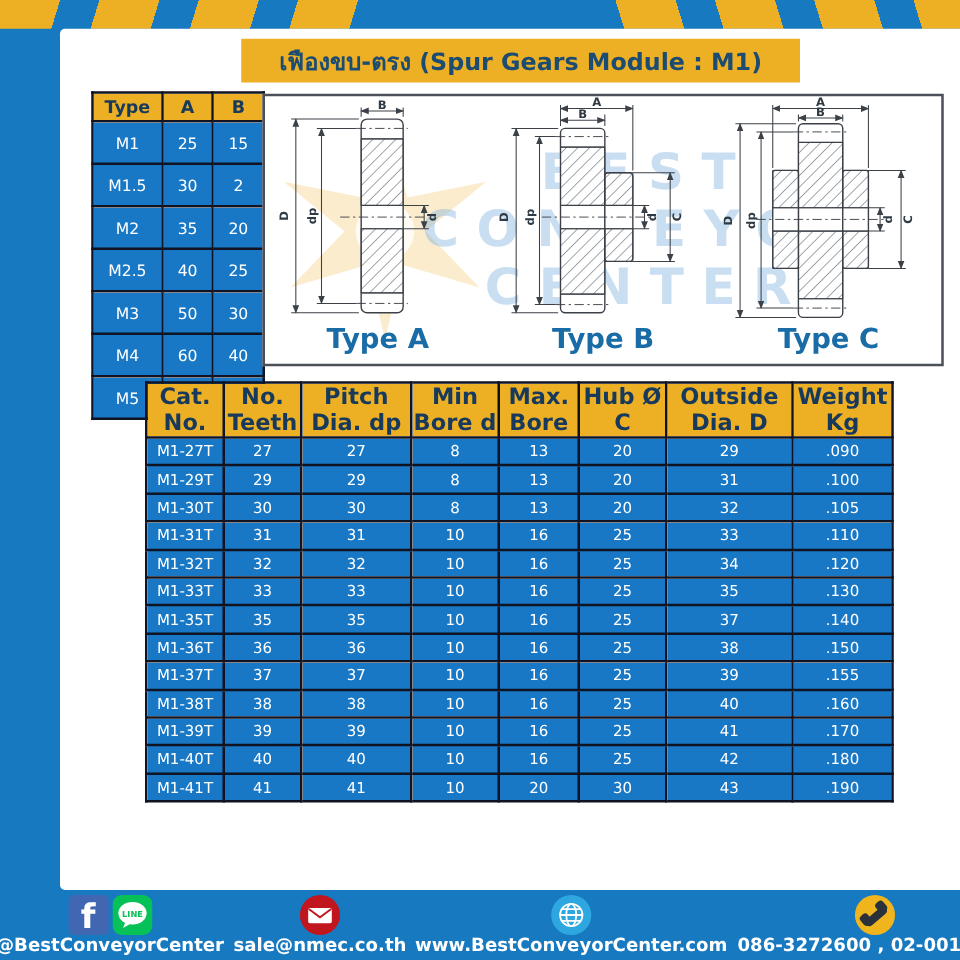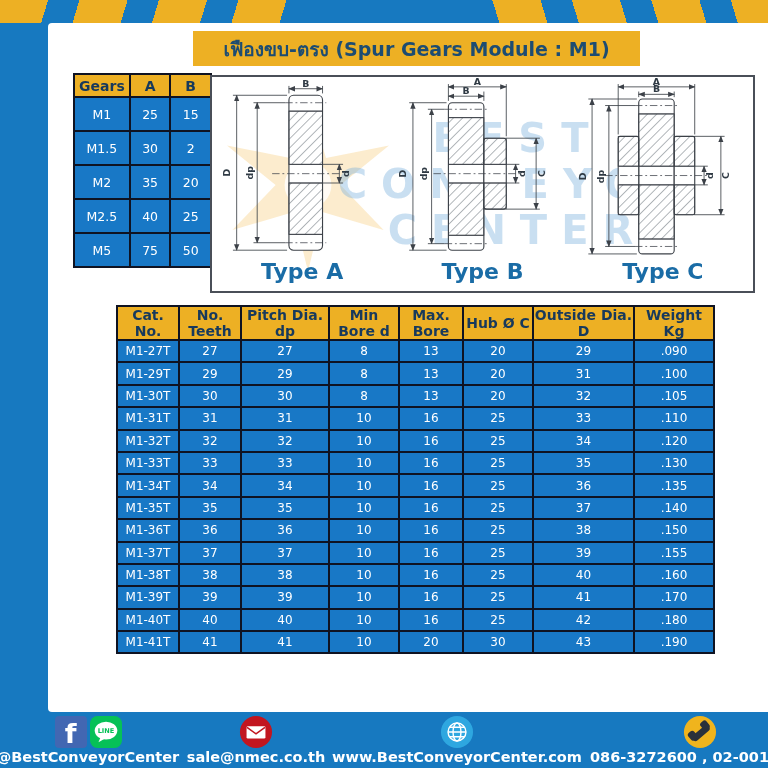--- a/index.html
+++ b/index.html
@@ -37,21 +37,21 @@
   .wm-line { font-size:40px; font-weight:bold; letter-spacing:14px; line-height:46px;
              color:rgba(120,175,220,0.40); white-space:nowrap; }
   .wm-star { position:absolute; left:6px; top:18px; opacity:0.45; z-index:0; }
   .draw-grid { position:relative; z-index:1; display:flex; height:100%; }
   .draw-cell { flex:1 1 0; display:flex; flex-direction:column; align-items:center; }
   .draw-cell svg.drawing { width:168px; height:184px; }
   .type-label { font-size:22px; font-weight:bold; color:#1a6ca6; margin-top:-2px; }
 
   
   .gear-table { position:absolute; left:68px; top:282px; width:597px; }
-  .gear-table th { height:23px; font-size:14px; }
+  .gear-table th { height:23px; font-size:18px; }
   .gear-table td { height:22.4px; font-size:12px; }
 
   
   .footer { position:absolute; left:0; bottom:0; width:768px; height:56px; z-index:3;
             display:flex; align-items:center; }
   .f-sec { display:flex; flex-direction:column; align-items:center; justify-content:flex-end;
            height:52px; }
   .f-sec .icons { display:flex; align-items:center; gap:3px; height:36px; }
   .f-text { color:#ffffff; font-weight:bold; font-size:14.5px; white-space:nowrap; line-height:17px; }
   .f-div { width:4px; height:40px; background:#edb024; border-radius:2px; margin:0 6px 4px 6px; }
@@ -77,21 +77,21 @@
   </div>
 
   <table class="pitch-table">
     <colgroup>
         <col style="width:55px">
         <col style="width:40px">
         <col style="width:40px">
       </colgroup>
     <thead>
       <tr>
-        <th>Gears</th>
+        <th>Type</th>
         <th>A</th>
         <th>B</th>
       </tr>
     </thead>
     <tbody>
         <tr>
           <td>M1</td>
           <td>25</td>
           <td>15</td>
         </tr>
@@ -102,20 +102,30 @@
         </tr>
         <tr>
           <td>M2</td>
           <td>35</td>
           <td>20</td>
         </tr>
         <tr>
           <td>M2.5</td>
           <td>40</td>
           <td>25</td>
+        </tr>
+        <tr>
+          <td>M3</td>
+          <td>50</td>
+          <td>30</td>
+        </tr>
+        <tr>
+          <td>M4</td>
+          <td>60</td>
+          <td>40</td>
         </tr>
         <tr>
           <td>M5</td>
           <td>75</td>
           <td>50</td>
         </tr>
       </tbody>
   </table>
 
   <div class="draw-box">
@@ -344,30 +354,20 @@
           <td>M1-33T</td>
           <td>33</td>
           <td>33</td>
           <td>10</td>
           <td>16</td>
           <td>25</td>
           <td>35</td>
           <td>.130</td>
         </tr>
         <tr>
-          <td>M1-34T</td>
-          <td>34</td>
-          <td>34</td>
-          <td>10</td>
-          <td>16</td>
-          <td>25</td>
-          <td>36</td>
-          <td>.135</td>
-        </tr>
-        <tr>
           <td>M1-35T</td>
           <td>35</td>
           <td>35</td>
           <td>10</td>
           <td>16</td>
           <td>25</td>
           <td>37</td>
           <td>.140</td>
         </tr>
         <tr>

